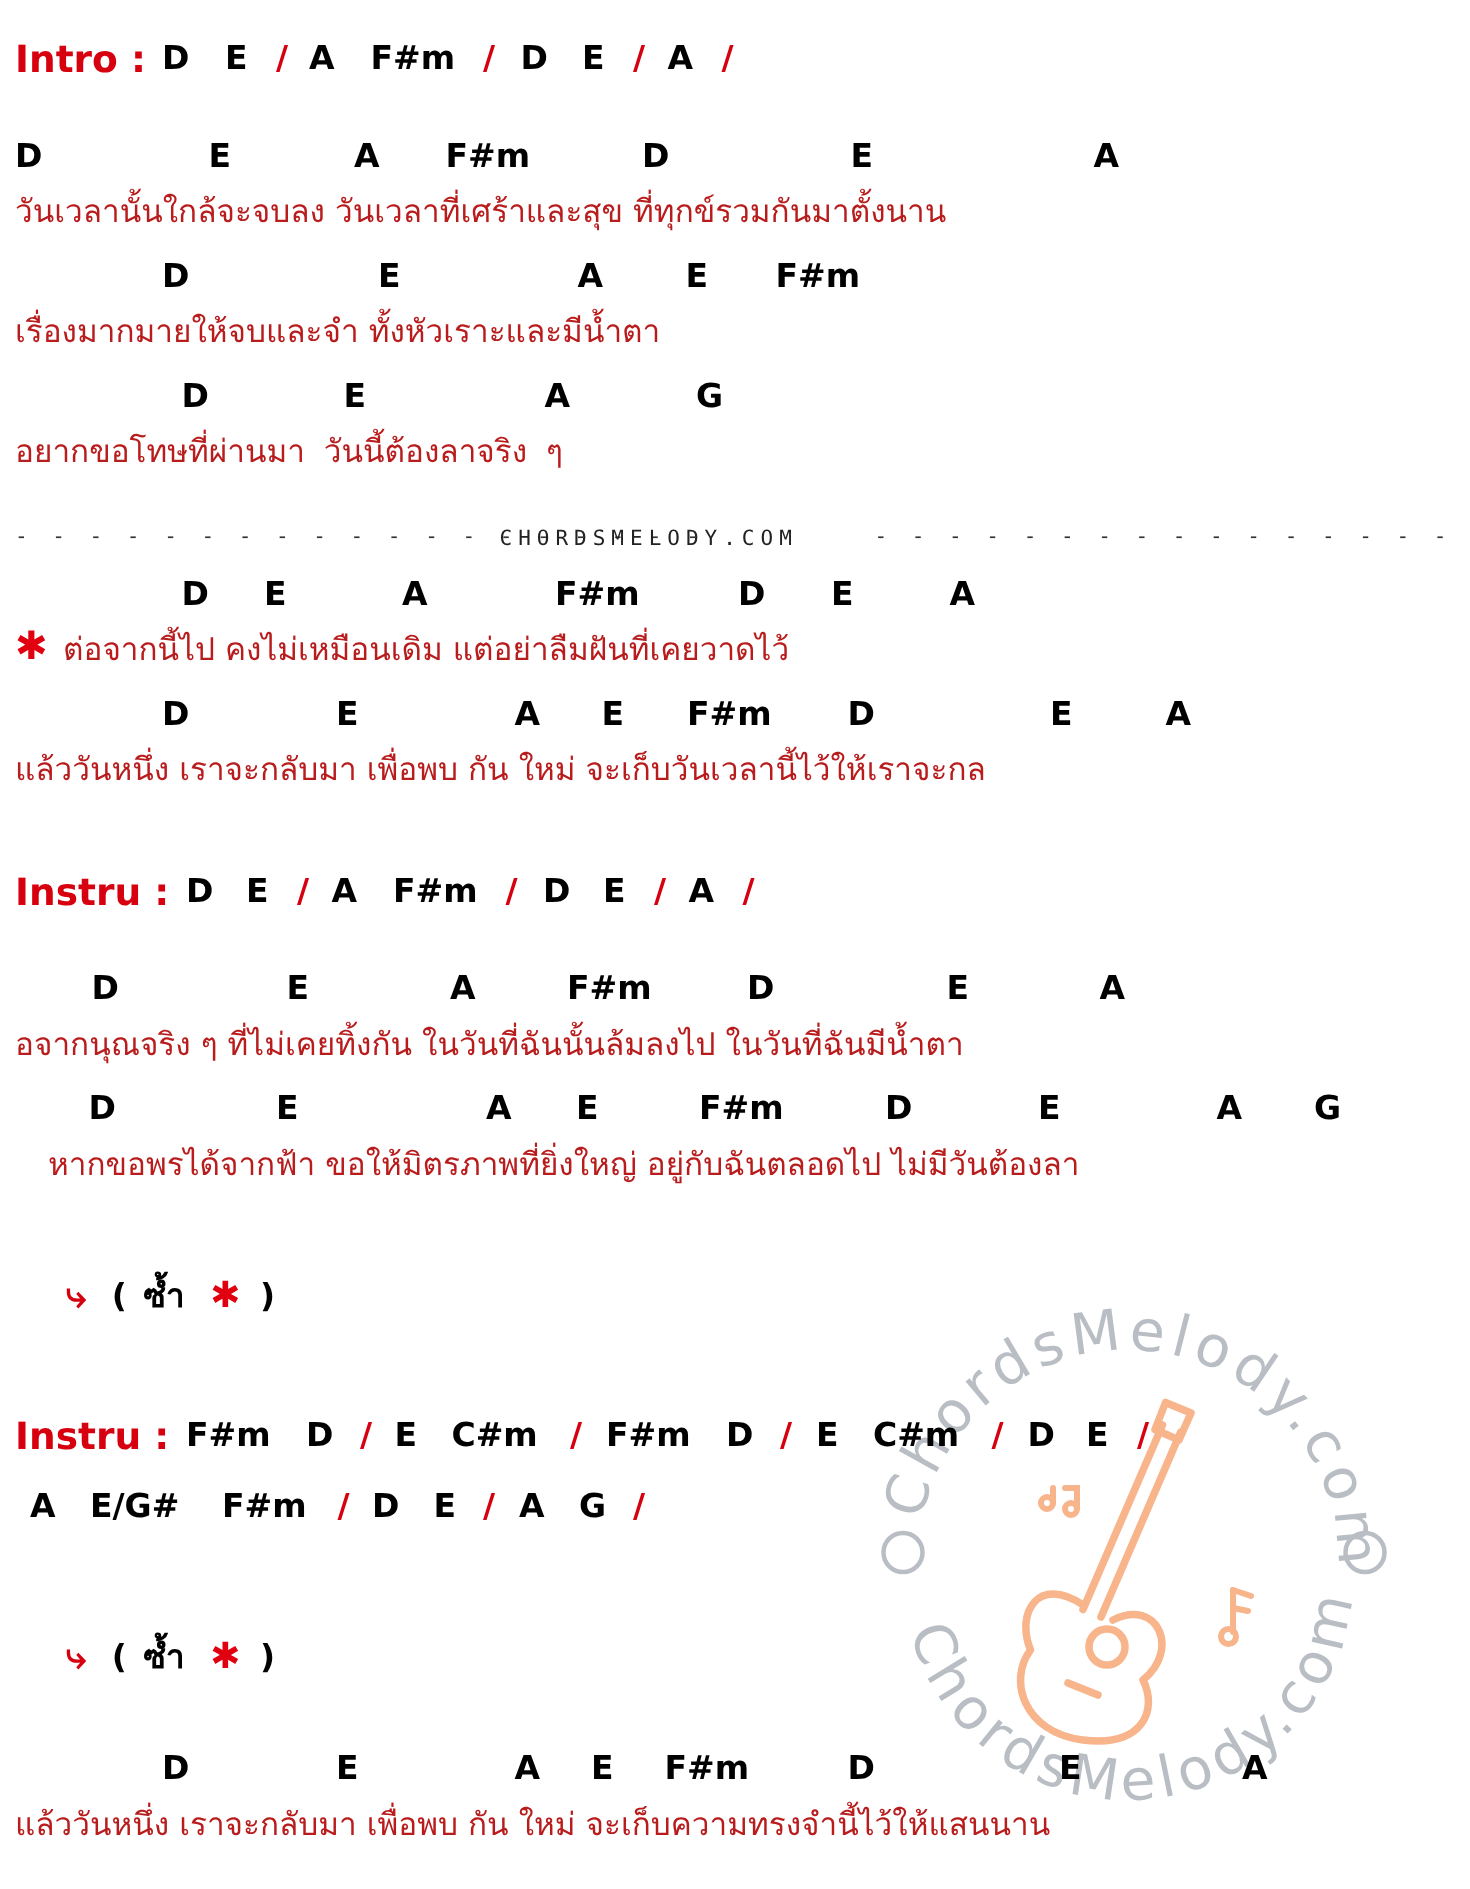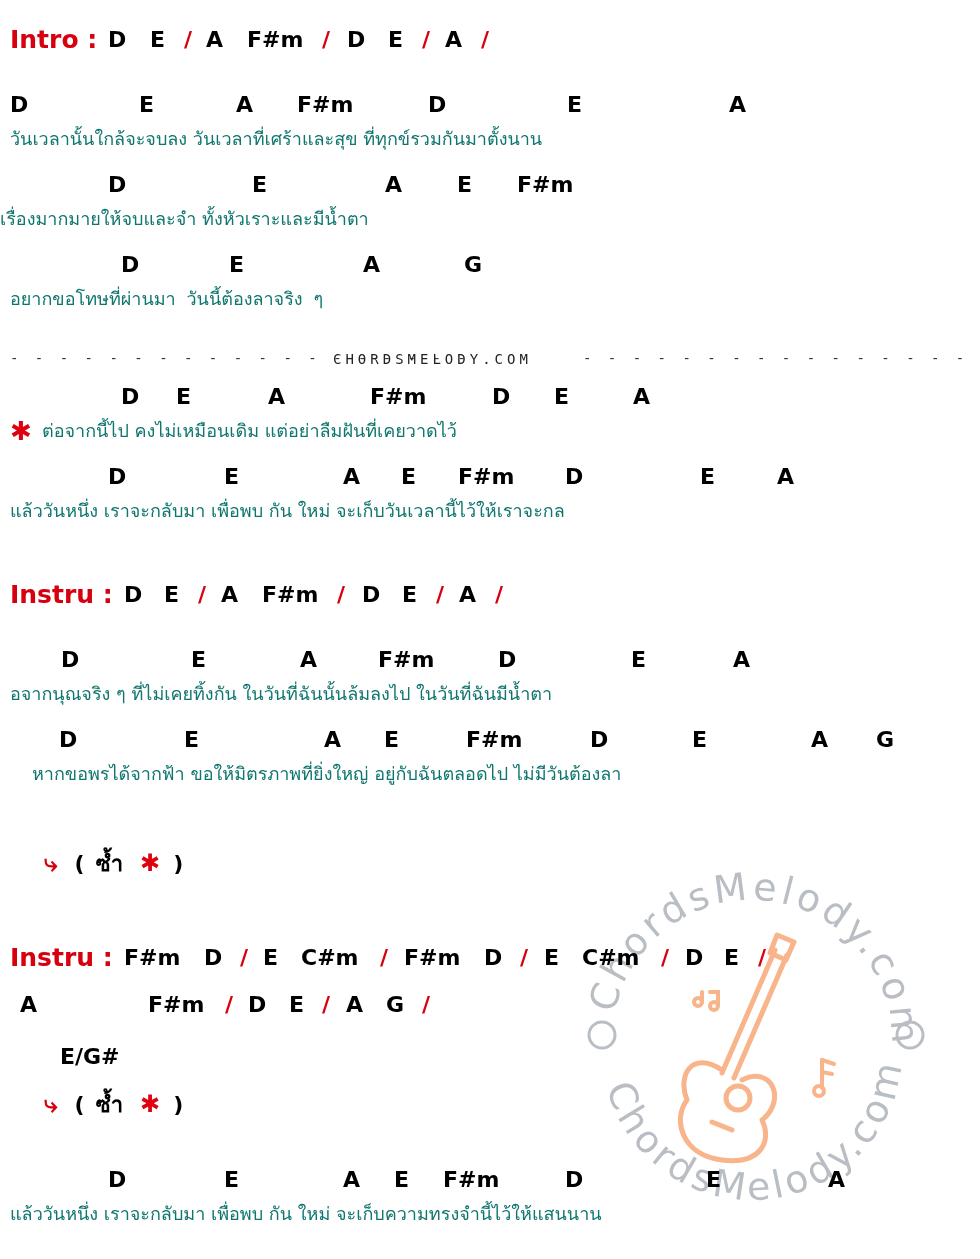--- a/index.html
+++ b/index.html
@@ -2,21 +2,21 @@
 <html><head>
 <meta charset="utf-8">
 <style>
   html, body { margin: 0; padding: 0; background: #ffffff; }
   body { width: 980px; height: 1259px; position: relative; overflow: hidden;
          font-family: "DejaVu Sans", "Liberation Sans", sans-serif; color: #000; }
   .abs { position: absolute; white-space: nowrap; }
   .label { color: #d7000f; font-weight: bold; font-size: 25px; }
   .chord { font-weight: bold; font-size: 22px; color: #000; }
   .slash { color: #d7000f; font-weight: bold; font-size: 22px; }
-  .lyric { font-size: 18px; color: #0f766e; }
+  .lyric { font-size: 21px; color: #b91c1c; }
   .star { color: #e0000f; font-weight: bold; }
   .sep { font-family: "DejaVu Sans Mono", "Liberation Mono", monospace; font-size: 14px; color: #222; letter-spacing: 1px; }
   .sepline { color: #333; font-size: 14px; font-family: "DejaVu Sans Mono", monospace; letter-spacing: 4px; }
   .repeat { font-weight: bold; font-size: 22px; }
   .arrow { color: #d7000f; font-size: 24px; font-weight: bold; }
   .watermark { position: absolute; left: 572px; top: 860px; width: 360px; height: 360px; pointer-events: none; }
 </style>
 </head>
 <body>
 
@@ -75,21 +75,21 @@
     <span class="abs chord" style="left: 297px; top: 92px;">F#m</span>
     <span class="abs chord" style="left: 428px; top: 92px;">D</span>
     <span class="abs chord" style="left: 567px; top: 92px;">E</span>
     <span class="abs chord" style="left: 729px; top: 92px;">A</span>
     <span class="abs lyric" style="left: 10px; top: 124px;">วันเวลานั้นใกล้จะจบลง   วันเวลาที่เศร้าและสุข  ที่ทุกข์รวมกันมาตั้งนาน</span>
     <span class="abs chord" style="left: 108px; top: 172px;">D</span>
     <span class="abs chord" style="left: 252px; top: 172px;">E</span>
     <span class="abs chord" style="left: 385px; top: 172px;">A</span>
     <span class="abs chord" style="left: 457px; top: 172px;">E</span>
     <span class="abs chord" style="left: 517px; top: 172px;">F#m</span>
-    <span class="abs lyric" style="left: 0; top: 204px;">เรื่องมากมายให้จบและจำ  ทั้งหัวเราะและมีน้ำตา</span>
+    <span class="abs lyric" style="left: 10px; top: 204px;">เรื่องมากมายให้จบและจำ  ทั้งหัวเราะและมีน้ำตา</span>
     <span class="abs chord" style="left: 121px; top: 252px;">D</span>
     <span class="abs chord" style="left: 229px; top: 252px;">E</span>
     <span class="abs chord" style="left: 363px; top: 252px;">A</span>
     <span class="abs chord" style="left: 464px; top: 252px;">G</span>
     <span class="abs lyric" style="left: 10px; top: 284px; font-family: Liberation Mono, monospace;">อยากขอโทษที่ผ่านมา วันนี้ต้องลาจริง ๆ</span>
   </div>
 
 <div class="abs sepline" style="left:10px; top:350px;">- - - - - - - - - - - - - - - - - - -</div>
 <div class="abs sep" style="left:333px; top:351px; letter-spacing:4px;">CHORDSMELODY.COM</div>
 <div class="abs sepline" style="left:583px; top:350px;">- - - - - - - - - - - - - - - - - - -</div>
@@ -172,21 +172,21 @@
     <span class="abs slash" style="left: 520px; top: 945px;">/</span>
     <span class="abs chord" style="left: 544px; top: 945px;">E</span>
     <span class="abs chord" style="left: 582px; top: 945px;">C#m</span>
     <span class="abs slash" style="left: 661px; top: 945px;">/</span>
     <span class="abs chord" style="left: 685px; top: 945px;">D</span>
     <span class="abs chord" style="left: 724px; top: 945px;">E</span>
     <span class="abs slash" style="left: 758px; top: 945px;">/</span>
   </div>
 <div id="instru2-line2">
     <span class="abs chord" style="left: 20px; top: 992px;">A</span>
-    <span class="abs chord" style="left: 60px; top: 1044px;">E/G#</span>
+    <span class="abs chord" style="left: 60px; top: 992px;">E/G#</span>
     <span class="abs chord" style="left: 148px; top: 992px;">F#m</span>
     <span class="abs slash" style="left: 225px; top: 992px;">/</span>
     <span class="abs chord" style="left: 248px; top: 992px;">D</span>
     <span class="abs chord" style="left: 289px; top: 992px;">E</span>
     <span class="abs slash" style="left: 322px; top: 992px;">/</span>
     <span class="abs chord" style="left: 346px; top: 992px;">A</span>
     <span class="abs chord" style="left: 386px; top: 992px;">G</span>
     <span class="abs slash" style="left: 422px; top: 992px;">/</span>
   </div>
 

